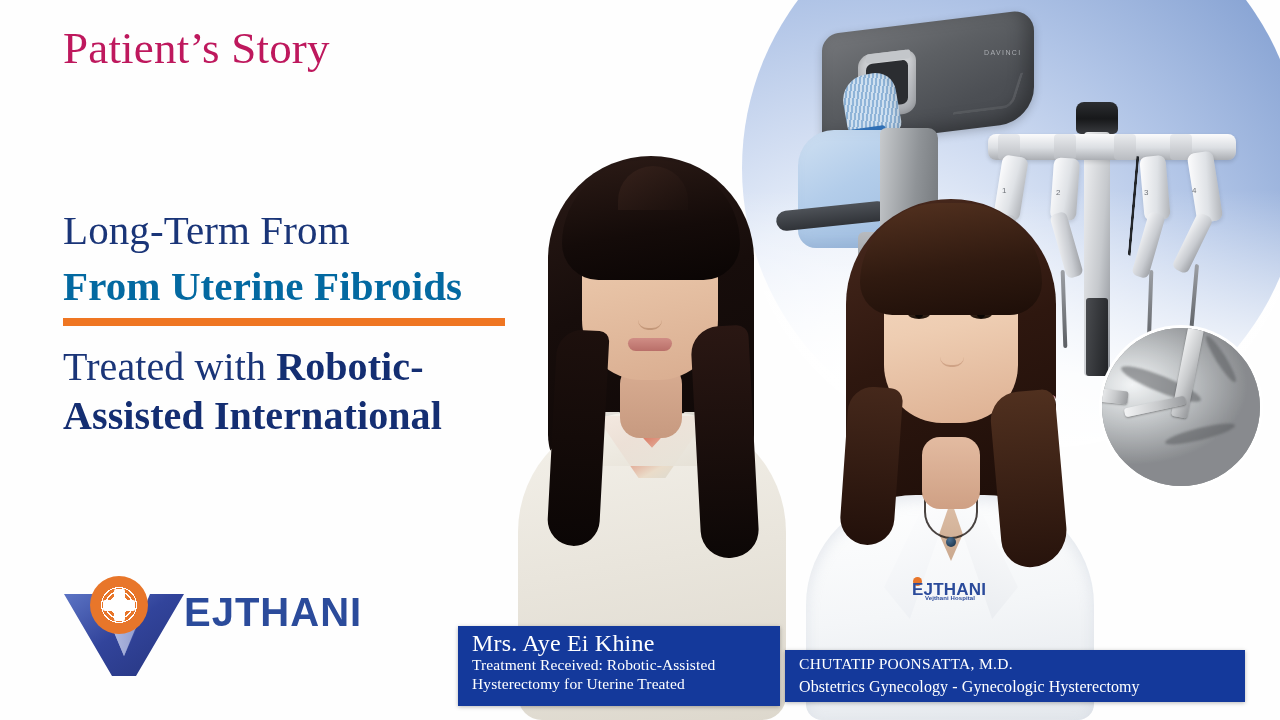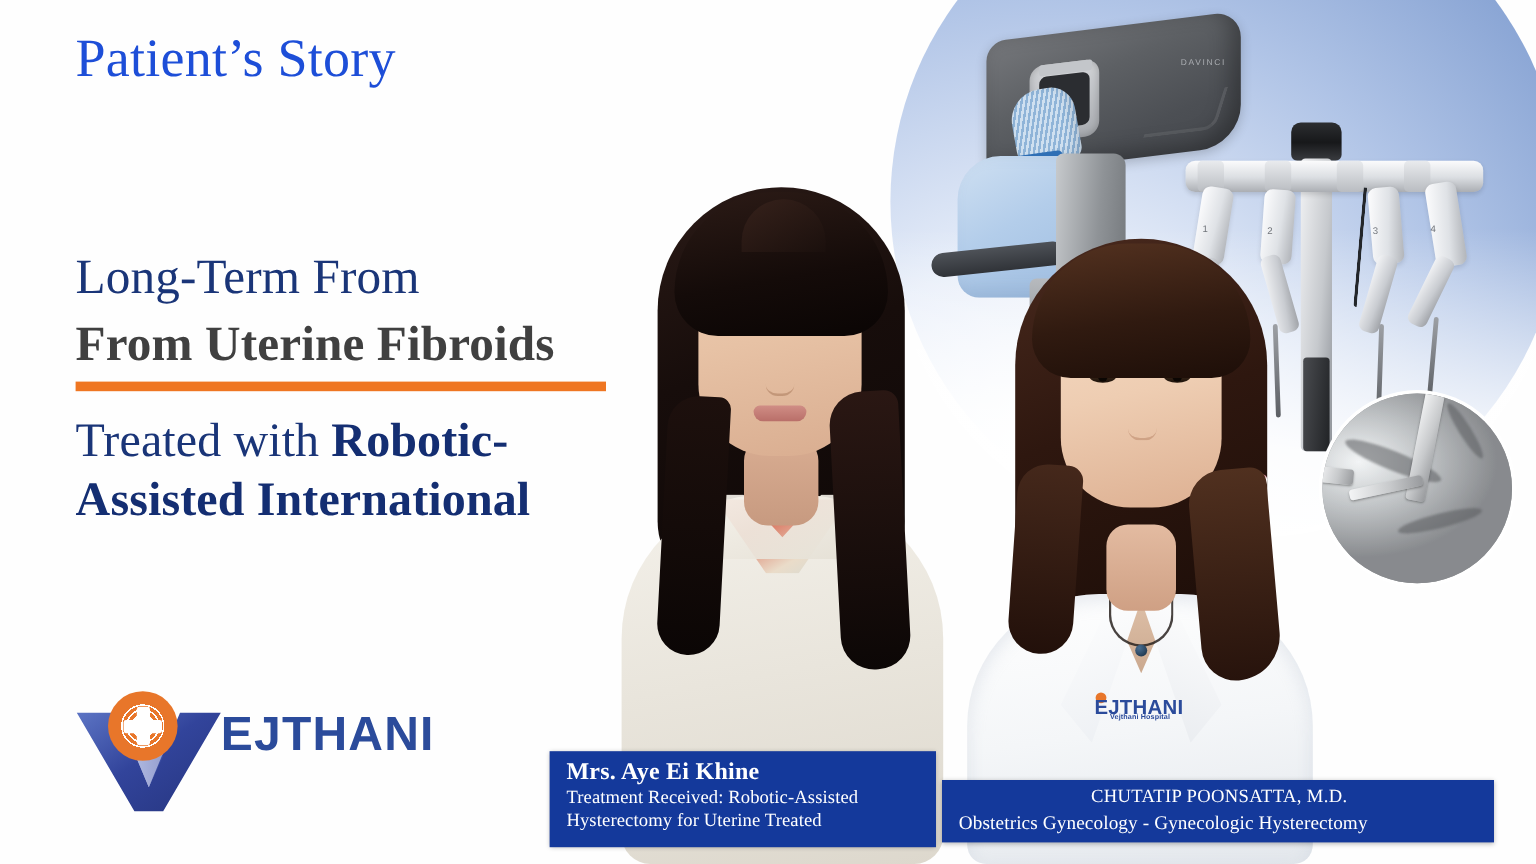--- a/index.html
+++ b/index.html
@@ -345,29 +345,29 @@
   }
   .coat-logo .cl-dot{
     position:absolute; left:1px; top:0px; width:9px; height:9px;
     border-radius:50%; background:#e8762a;
   }
 
   
   .headline-zone{ position:absolute; left:63px; top:0; width:520px; z-index:9; }
   .kicker{
     position:absolute; left:0; top:22px;
-    font-size:45px; color:#1d4ed8; letter-spacing:.2px; white-space:nowrap;
+    font-size:45px; color:#be185d; letter-spacing:.2px; white-space:nowrap;
   }
   .h-line1{
     position:absolute; left:0; top:206px;
     font-size:41px; color:#1a3578; letter-spacing:.1px; white-space:nowrap;
   }
   .h-line2{
     position:absolute; left:0; top:262px;
-    font-size:41px; font-weight:bold; color:#404040; letter-spacing:.1px; white-space:nowrap;
+    font-size:41px; font-weight:bold; color:#0369a1; letter-spacing:.1px; white-space:nowrap;
   }
   .rule{
     position:absolute; left:0; top:318px; width:442px; height:8px;
     background:#ef7622;
   }
   .h-line3{
     position:absolute; left:0; top:343px;
     font-size:40px; color:#1a3578; letter-spacing:.1px; white-space:nowrap;
   }
   .h-line3 b{ font-weight:bold; color:#142e72; }
@@ -415,28 +415,28 @@
   
   .banner{
     position:absolute; background:#14399b; z-index:10;
     color:#ffffff;
     box-shadow:0 1px 4px rgba(0,0,0,.28);
   }
   #patient-banner{
     left:458px; top:626px; width:322px; height:80px;
     padding:5px 12px 6px 14px;
   }
-  #patient-banner .nm{ font-size:20px; line-height:24px; letter-spacing:.2px;font-weight:bold; }
+  #patient-banner .nm{ font-size:24px; line-height:24px; letter-spacing:.2px; }
   #patient-banner .ln{ font-size:15.5px; line-height:19px; letter-spacing:.1px; }
 
   #doctor-banner{
     left:785px; top:650px; width:460px; height:52px;
     padding:3px 12px 4px 14px;
   }
-  #doctor-banner .nm{ font-size:15.5px; line-height:22px; letter-spacing:.3px;text-align:center; }
+  #doctor-banner .nm{ font-size:15.5px; line-height:22px; letter-spacing:.3px; }
   #doctor-banner .ln{ font-size:16px; line-height:23px; letter-spacing:.1px; }
 </style>
 </head>
 <body>
 
 <div id="stage">
 
   <div class="blue-circle"></div>
 
   <div class="robot-zone">

